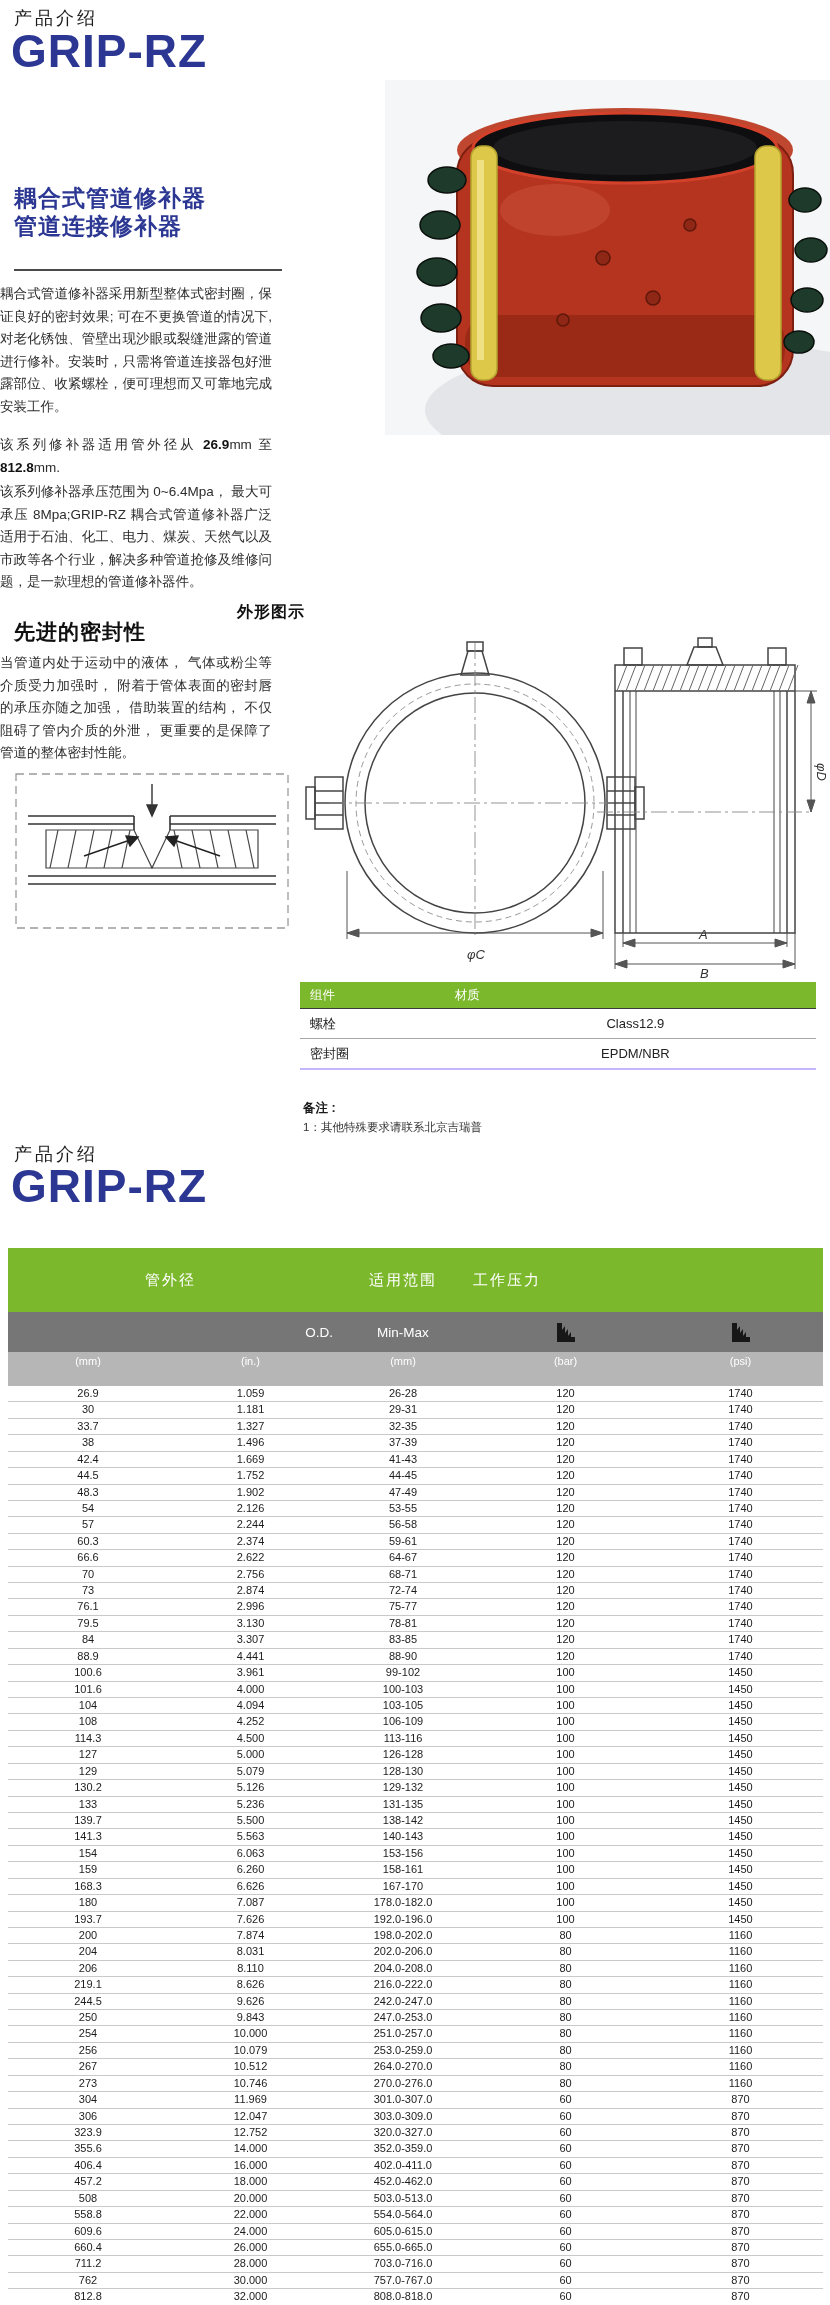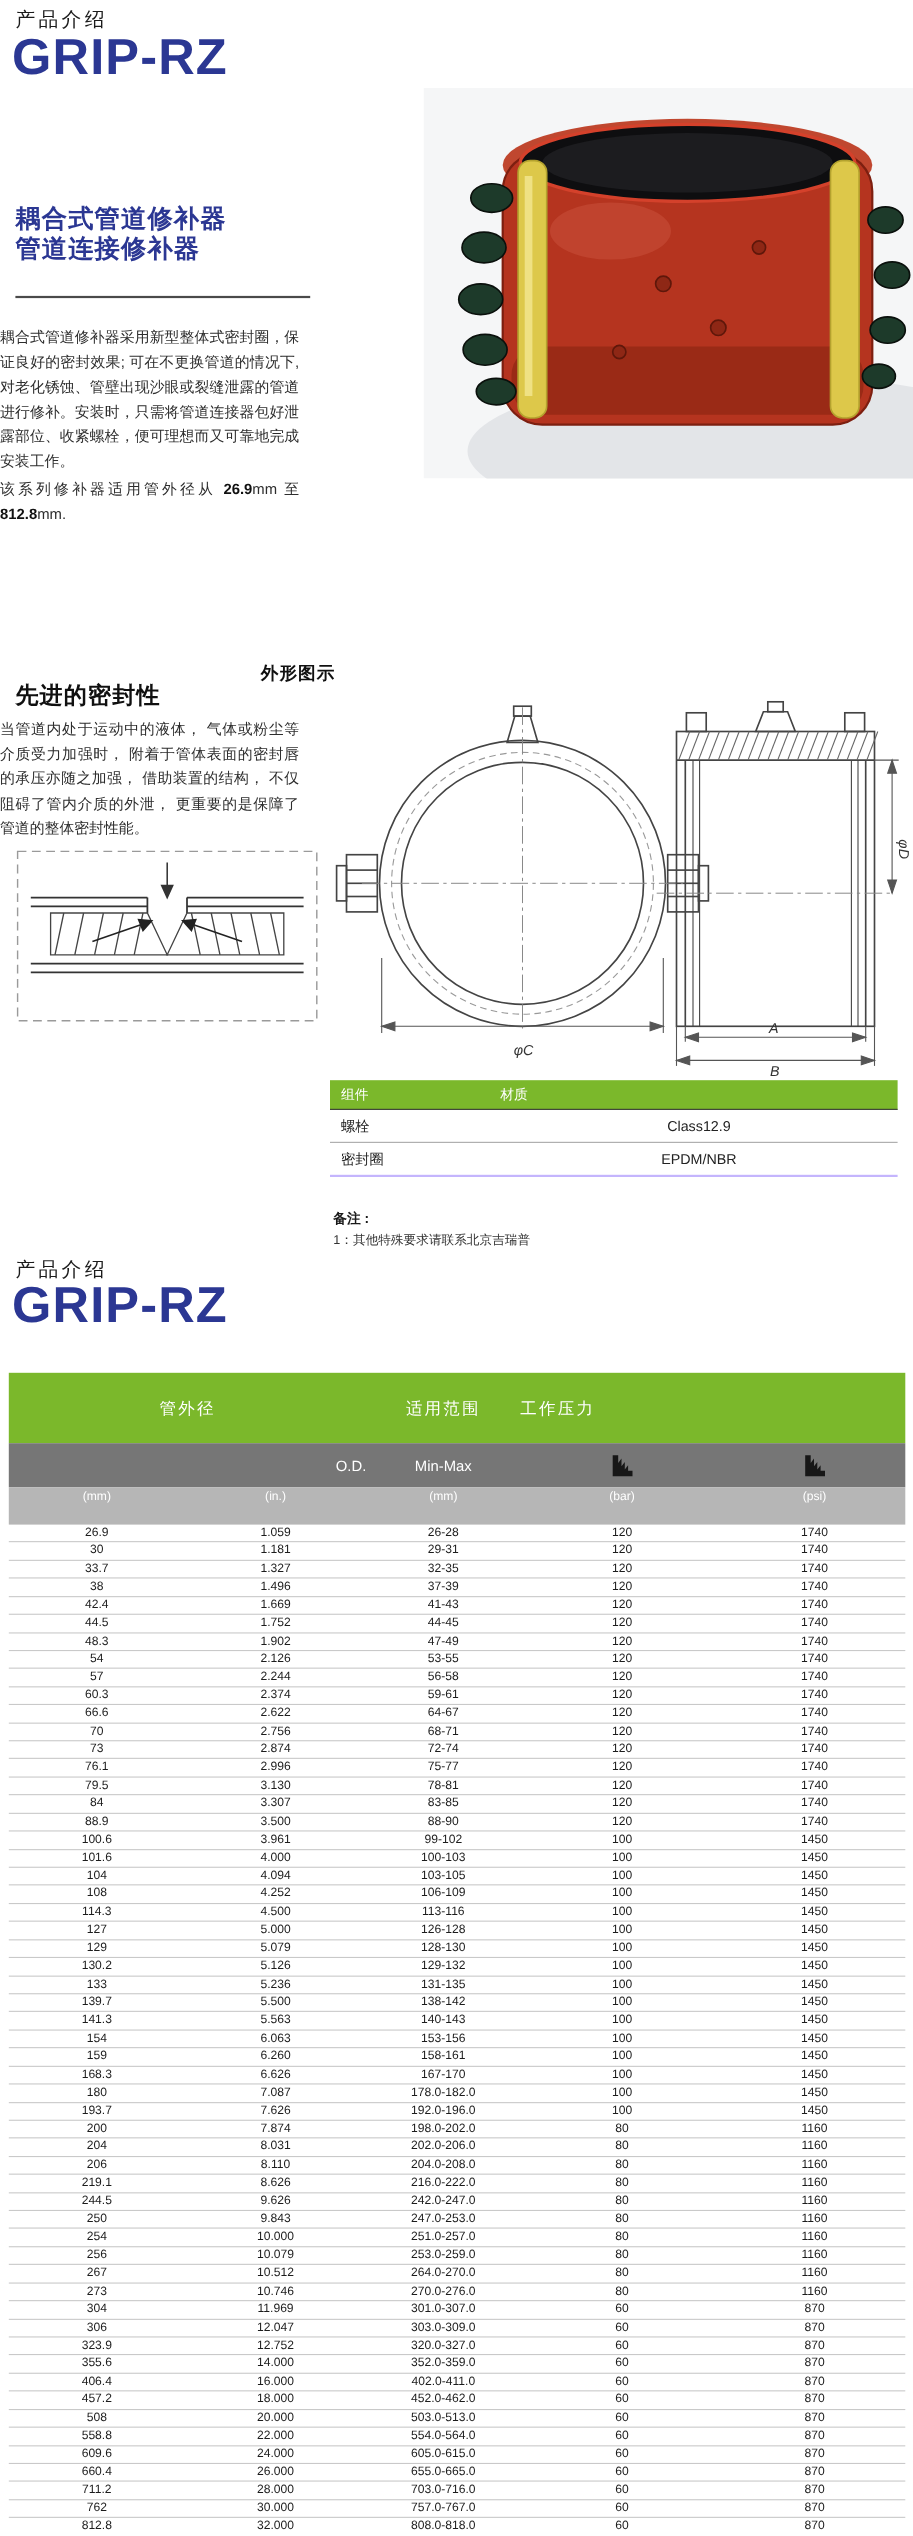--- a/index.html
+++ b/index.html
@@ -102,24 +102,25 @@
       </g>
     </svg>
   </div>
 
   <div class="abs subhead" style="left:14px;top:184px;">
     <div>耦合式管道修补器</div>
     <div>管道连接修补器</div>
   </div>
   <div class="abs rule" style="left:14px;top:269px;width:268px;"></div>
 
-  <div class="abs para" style="top:296px;">耦合式管道修补器采用新型整体式密封圈，保证良好的密封效果; 可在不更换管道的情况下, 对老化锈蚀、管壁出现沙眼或裂缝泄露的管道进行修补。安装时，只需将管道连接器包好泄露部位、收紧螺栓，便可理想而又可靠地完成安装工作。</div>
+  <div class="abs para" style="top:283px;">耦合式管道修补器采用新型整体式密封圈，保证良好的密封效果; 可在不更换管道的情况下, 对老化锈蚀、管壁出现沙眼或裂缝泄露的管道进行修补。安装时，只需将管道连接器包好泄露部位、收紧螺栓，便可理想而又可靠地完成安装工作。</div>
 
   <div class="abs para" style="top:434px;"><span>该系列修补器适用管外径从 </span><b>26.9</b><span>mm 至 </span><b>812.8</b><span>mm.</span></div>
 
+  <div class="abs para" style="top:481px;">该系列修补器承压范围为 0~6.4Mpa， 最大可承压 8Mpa;GRIP-RZ 耦合式管道修补器广泛适用于石油、化工、电力、煤炭、天然气以及市政等各个行业，解决多种管道抢修及维修问题，是一款理想的管道修补器件。</div>
 
   <div class="abs h2" style="left:14px;top:618px;">先进的密封性</div>
   <div class="abs para" style="top:652px;">当管道内处于运动中的液体， 气体或粉尘等介质受力加强时， 附着于管体表面的密封唇的承压亦随之加强， 借助装置的结构， 不仅阻碍了管内介质的外泄， 更重要的是保障了管道的整体密封性能。</div>
 
   <div class="abs" style="left:14px;top:772px;">
     <svg width="276" height="158" viewBox="0 0 276 158">
       <rect x="2" y="2" width="272" height="154" fill="none" stroke="#9a9a9a" stroke-width="1.3" stroke-dasharray="8,5"></rect>
 
       <g stroke="#333" stroke-width="1.6">
         <line x1="14" y1="44" x2="120" y2="44"></line>
@@ -431,21 +432,21 @@
         </div>
         <div class="spec-row">
           <div class="sc sc1">84</div>
           <div class="sc sc2">3.307</div>
           <div class="sc sc3">83-85</div>
           <div class="sc sc4">120</div>
           <div class="sc sc5">1740</div>
         </div>
         <div class="spec-row">
           <div class="sc sc1">88.9</div>
-          <div class="sc sc2">3.500</div>
+          <div class="sc sc2">4.441</div>
           <div class="sc sc3">88-90</div>
           <div class="sc sc4">120</div>
           <div class="sc sc5">1740</div>
         </div>
         <div class="spec-row">
           <div class="sc sc1">100.6</div>
           <div class="sc sc2">3.961</div>
           <div class="sc sc3">99-102</div>
           <div class="sc sc4">100</div>
           <div class="sc sc5">1450</div>

